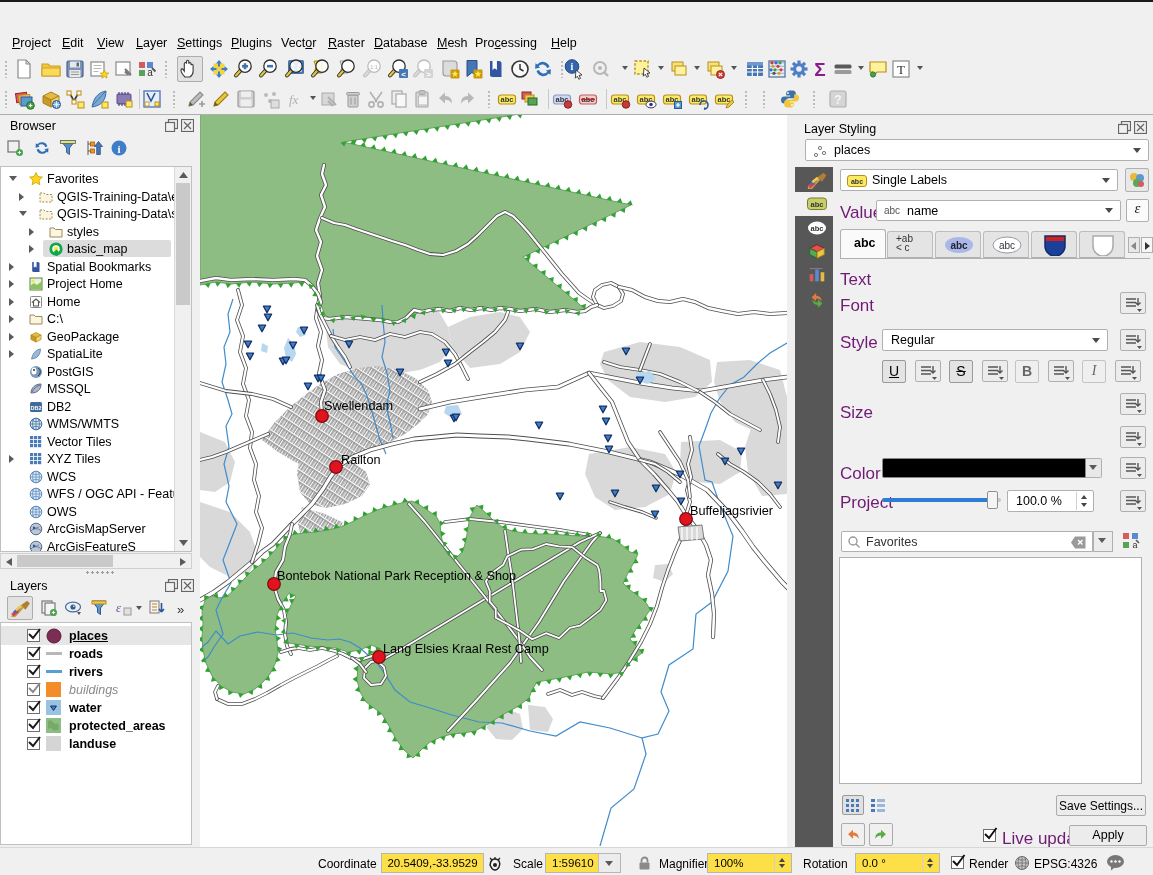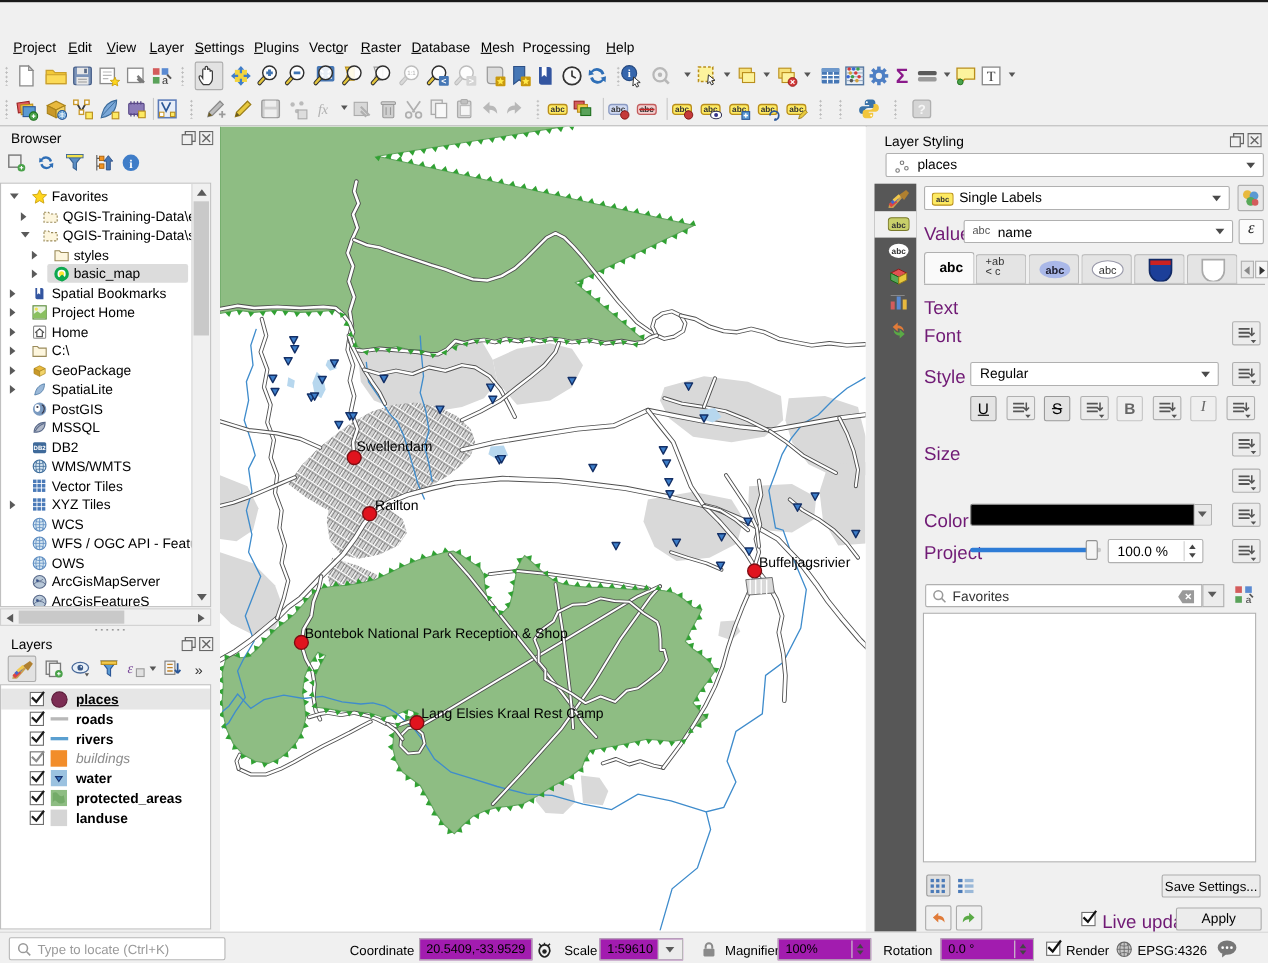--- a/index.html
+++ b/index.html
@@ -14,21 +14,21 @@
 .ticon { position:absolute; top:4px; width:22px; height:22px; }
 .grip { position:absolute; top:6px; width:4px; height:18px;
   background-image:radial-gradient(circle, #bcbcbc 0.9px, transparent 1px); background-size:4px 4px; }
 .tsep { position:absolute; top:5px; width:1px; height:20px; background:#c8c8c8; }
 .dd { position:absolute; top:12px; width:0; height:0; border-left:3.5px solid transparent; border-right:3.5px solid transparent; border-top:4px solid #555; }
 .pressed { position:absolute; top:2px; width:26px; height:26px; background:#e2e2e2; border:1px solid #adadad; border-radius:2px; }
 #leftcol { position:absolute; top:113px; left:0; width:200px; height:732px; background:#f0f0f0; }
 #canvas { position:absolute; top:113px; left:200px; width:587px; height:732px; background:#fff; overflow:hidden; }
 #rightcol { position:absolute; top:113px; left:788px; width:378px; height:732px; background:#f0f0f0; }
 #statusbar { position:absolute; top:845px; left:0; width:1153px; height:30px; background:#f0f0f0; font-size:12px; border-top:1px solid #d7d7d7;}
-.sbin { position:absolute; top:5px; height:20px; background:#a21caf; border:1px solid #b6b6b6; font-size:11.5px; color:#000; }
+.sbin { position:absolute; top:5px; height:20px; background:#fde047; border:1px solid #b6b6b6; font-size:11.5px; color:#000; }
 .sblabel { position:absolute; top:9px; color:#000; font-size:12px; }
 .ptitle { position:absolute; font-size:12.5px; color:#000; }
 .treerow { position:absolute; left:0; height:18px; width:171px; font-size:12.5px; color:#000; white-space:nowrap; }
 .tarrow { position:absolute; top:5px; width:0; height:0; }
 .tarrow.right { border-top:4px solid transparent; border-bottom:4px solid transparent; border-left:5px solid #5a5a5a; }
 .tarrow.down { border-left:4px solid transparent; border-right:4px solid transparent; border-top:5px solid #5a5a5a; }
 .combo { position:absolute; background:#fff; border:1px solid #b0b0b0; border-radius:2px; font-size:12.5px; color:#000; }
 .combo .arr { position:absolute; right:7px; top:50%; margin-top:-2.5px; width:0; height:0; border-left:4px solid transparent; border-right:4px solid transparent; border-top:5px solid #4a4a4a; }
 .spin { position:absolute; background:#fff; border:1px solid #b0b0b0; border-radius:2px; font-size:12.5px; color:#000; }
 .spinbtns { position:absolute; right:1px; top:1px; width:16px; height:calc(100% - 2px); border-left:1px solid #d0d0d0; }
@@ -1424,27 +1424,20 @@
         <path d="M17 10 l-6-5.5 v3.5 c-5 0-7 3-7 7.5 c1.8-2.8 4-3.8 7-3.8 v3.8 z" fill="#5aaa46"></path>
       </svg>
 <div class="checkbox" style="left:195px;top:714px"></div>
 <svg style="position:absolute;left:194px;top:710px" width="17" height="17">
         <path d="M3 9 l4 4 7.5-10" fill="none" stroke="#111" stroke-width="2"></path>
       </svg>
 <div class="rowlabel" style="left:214px;top:714px">Live update</div>
 <div style="position:absolute;left:281px;top:710px;width:78px;height:21px;background:#ececec;border:1px solid #ababab;border-radius:2px;font-size:12.5px;text-align:center;padding-top:2px">Apply</div>
 </div>
 <div id="statusbar">
-<div style="position:absolute;left:8px;top:4px;width:197px;height:21px;background:#fff;border:1px solid #b6b6b6;border-radius:2px">
-        <svg style="position:absolute;left:6px;top:3px" width="14" height="14">
-          <circle cx="6" cy="6" r="4" fill="none" stroke="#999" stroke-width="1.4"></circle>
-          <line x1="9" y1="9" x2="12.5" y2="12.5" stroke="#999" stroke-width="1.4"></line>
-        </svg>
-        <span style="position:absolute;left:25px;top:3px;color:#9a9a9a;font-size:12px">Type to locate (Ctrl+K)</span>
-      </div>
 <div class="sblabel" style="left:318px">Coordinate</div>
 <div class="sbin" style="left:381px;width:103px;text-align:center;padding-top:3px">20.5409,-33.9529</div>
 <svg style="position:absolute;left:487px;top:7px" width="17" height="17" viewBox="0 0 17 17">
         <path d="M4 12 c-2-3 0-8 4-8 c4 0 6 4 4 8 c-1 2-2 3-4 3 c-2 0-3-1-4-3 z" fill="none" stroke="#222" stroke-width="1.5"></path>
         <path d="M8 4 v-2 M5 5 l-2-2 M11 5 l2-2" stroke="#222" stroke-width="1.3"></path>
         <circle cx="8" cy="10" r="2" fill="#222"></circle>
       </svg>
 <div class="sblabel" style="left:513px">Scale</div>
 <div class="sbin" style="left:545px;width:76px">
         <span style="position:absolute;left:6px;top:3px">1:59610</span>

